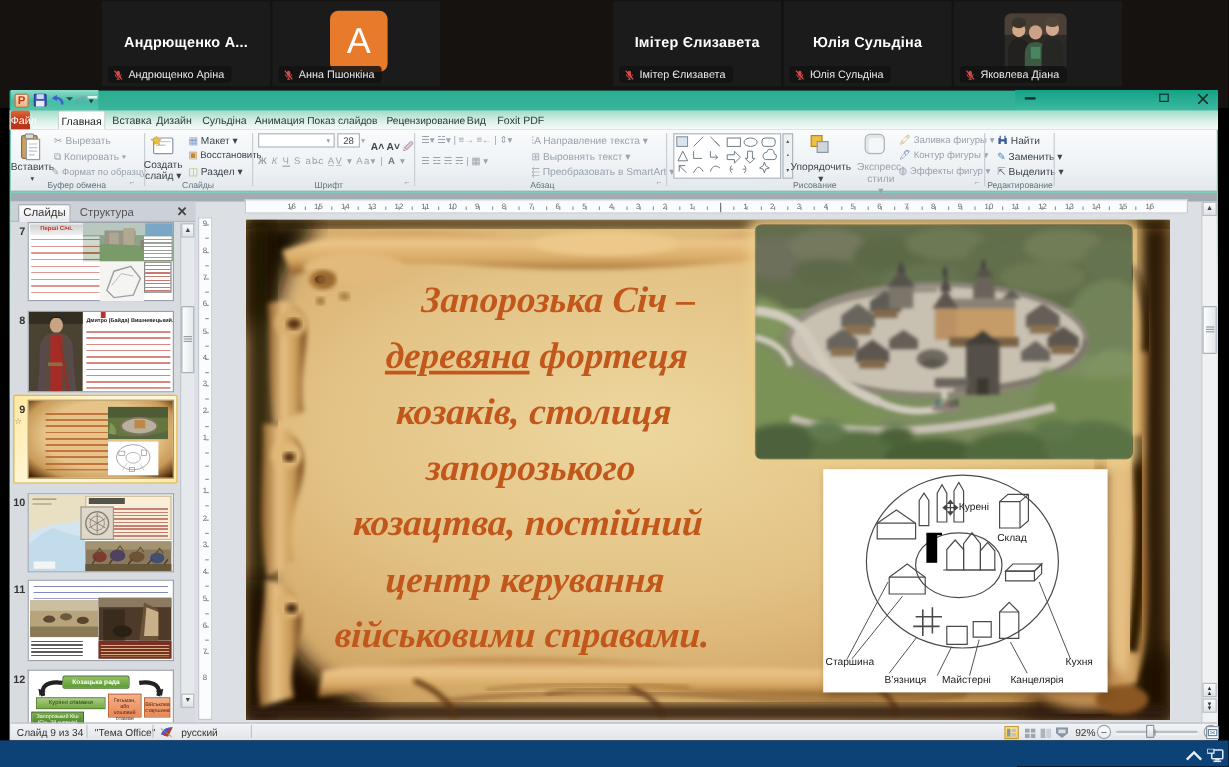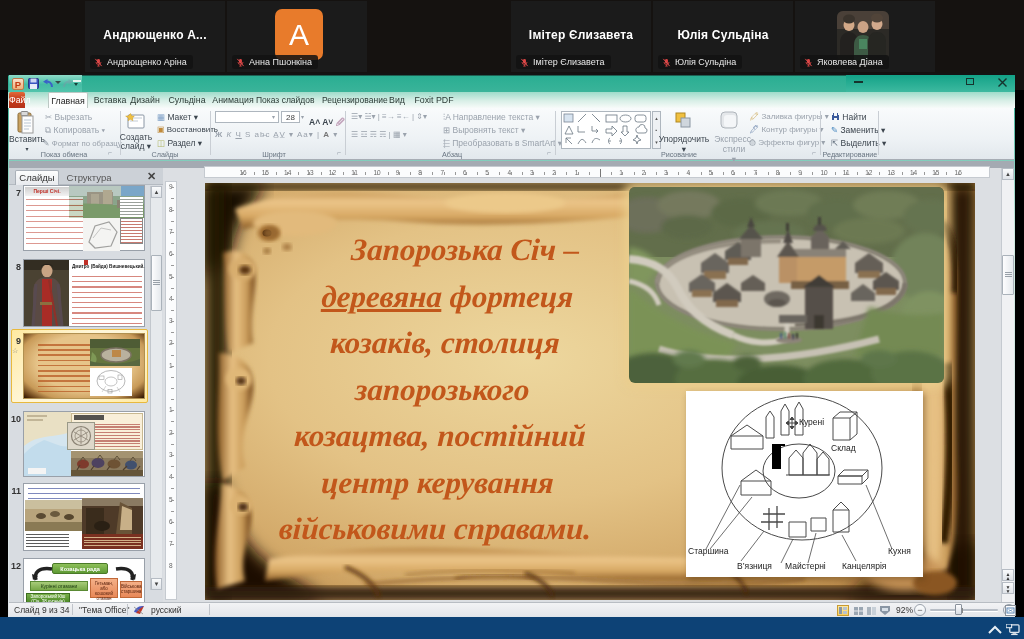--- a/index.html
+++ b/index.html
@@ -174,21 +174,21 @@
       <svg class="abs" style="left:8px;top:3px;" width="18" height="24" viewBox="0 0 18 24">
           <rect x="1" y="2" width="13" height="19" rx="1.5" fill="#c9a262" stroke="#8a6a36"></rect>
           <rect x="4" y="0.5" width="7" height="4" rx="1" fill="#d9d9d9" stroke="#888"></rect>
           <rect x="5" y="5" width="11" height="17" fill="#fdfdfd" stroke="#9a9a9a"></rect>
           <path d="M7 9h7M7 12h7M7 15h7M7 18h5" stroke="#b9c6d4" stroke-width="1"></path>
         </svg>
       <div class="abs ric" style="left:0px;top:27px;width:36px;text-align:center;color:#3c454e;line-height:8.5px;">Вставить<br><span style="font-size:6px;">▾</span></div>
       <div class="abs ric dim" style="left:36px;top:4px;">✂ Вырезать</div>
       <div class="abs ric dim" style="left:36px;top:17px;">⧉ Копировать ▾</div>
       <div class="abs ric dim" style="left:34px;top:31px;font-size:7.8px;">✎ Формат по образцу</div>
-      <div class="glabel" style="left:10px;width:90px;">Показ обмена</div>
+      <div class="glabel" style="left:10px;width:90px;">Буфер обмена</div>
       <div class="abs dim" style="left:99px;top:41px;font-size:7px;">⌐</div>
       <div class="gsep" style="left:111px;"></div>
 
       <svg class="abs" style="left:116px;top:4px;" width="20" height="20" viewBox="0 0 20 20">
           <rect x="3" y="3" width="16" height="13" rx="1" fill="#fff" stroke="#8a96a4"></rect>
           <path d="M5 6h12M5 9h8" stroke="#c2ccd6" stroke-width="1.2"></path>
           <path d="M5.5 1.5l1.2 2.4 2.6.3-1.9 1.8.5 2.6-2.4-1.3-2.4 1.3.5-2.6L.7 4.2l2.6-.3z" fill="#f0c040" stroke="#c89820" stroke-width=".5"></path>
         </svg>
       <div class="abs ric" style="left:108px;top:25px;width:38px;text-align:center;color:#3c454e;line-height:8.5px;">Создать<br>слайд ▾</div>
       <div class="abs ric" style="left:148px;top:4px;color:#3c454e;"><span style="color:#7a9cc4;">▦</span> Макет ▾</div>

